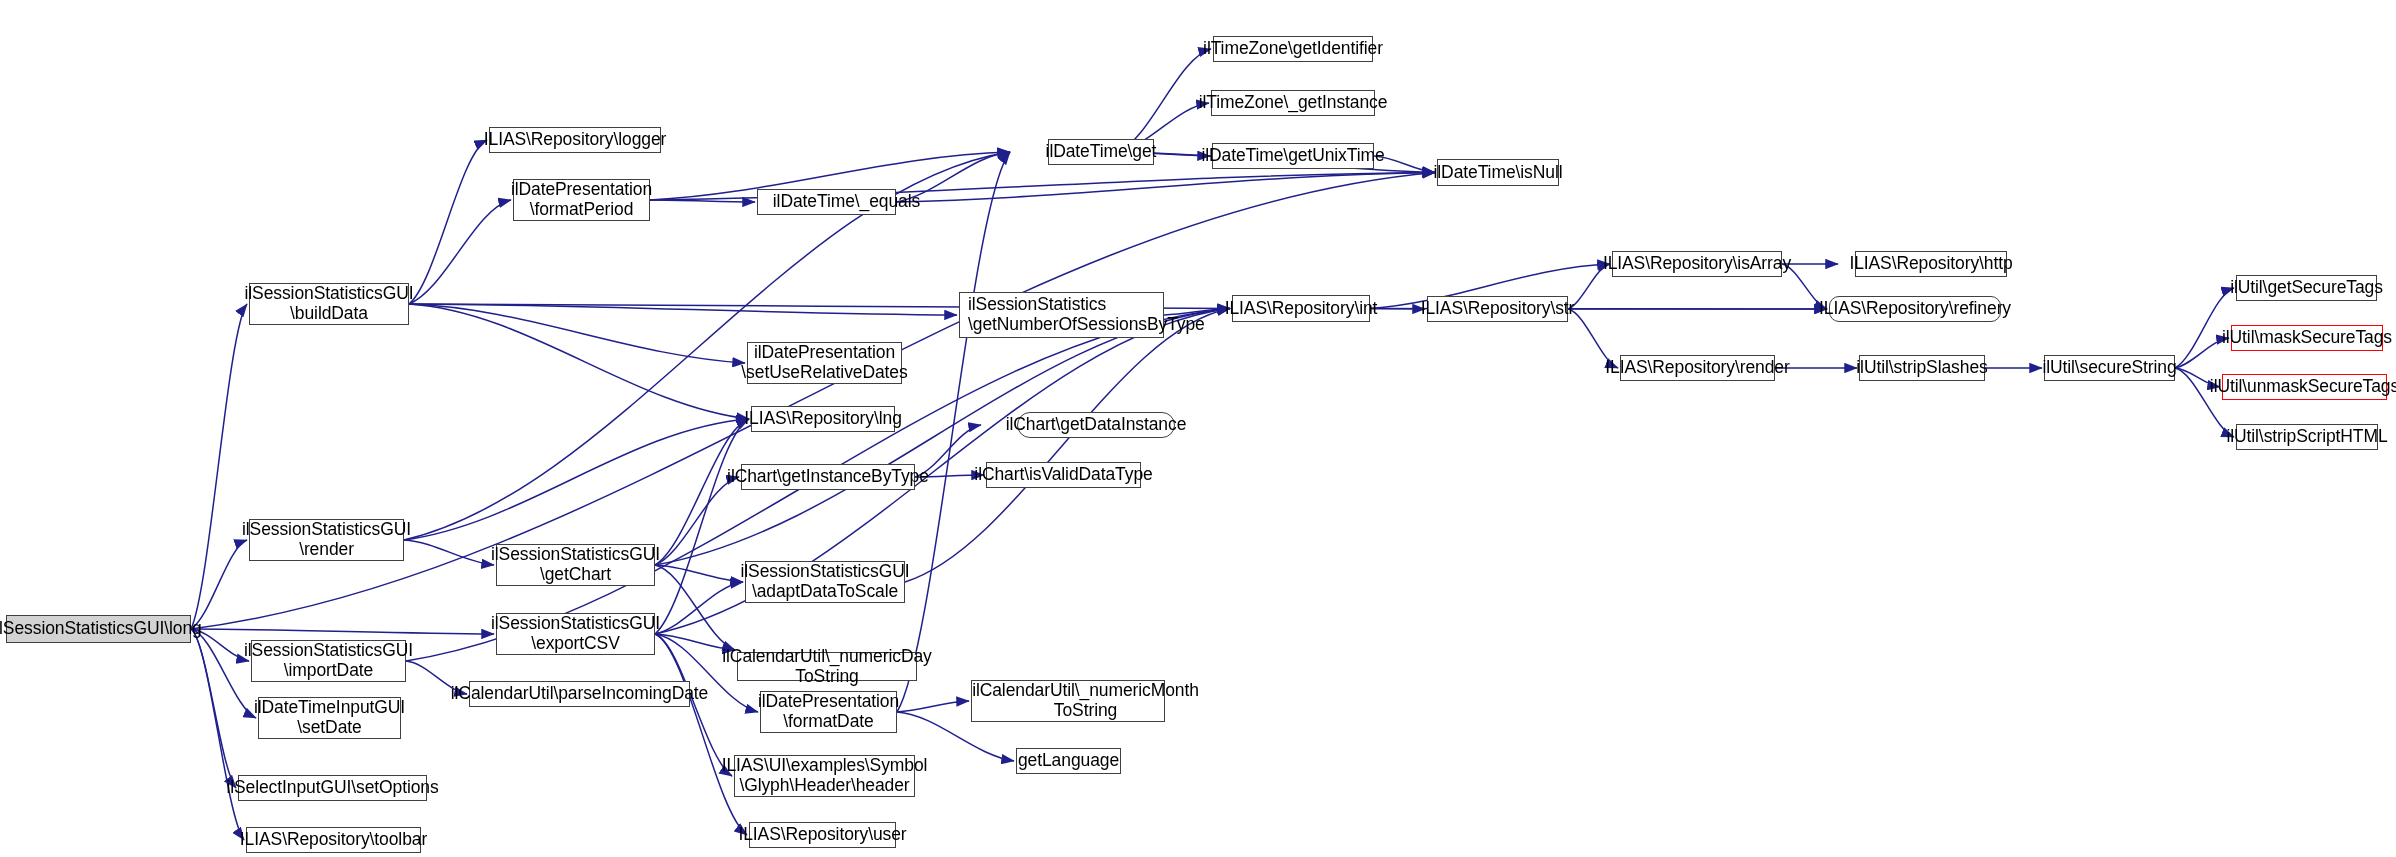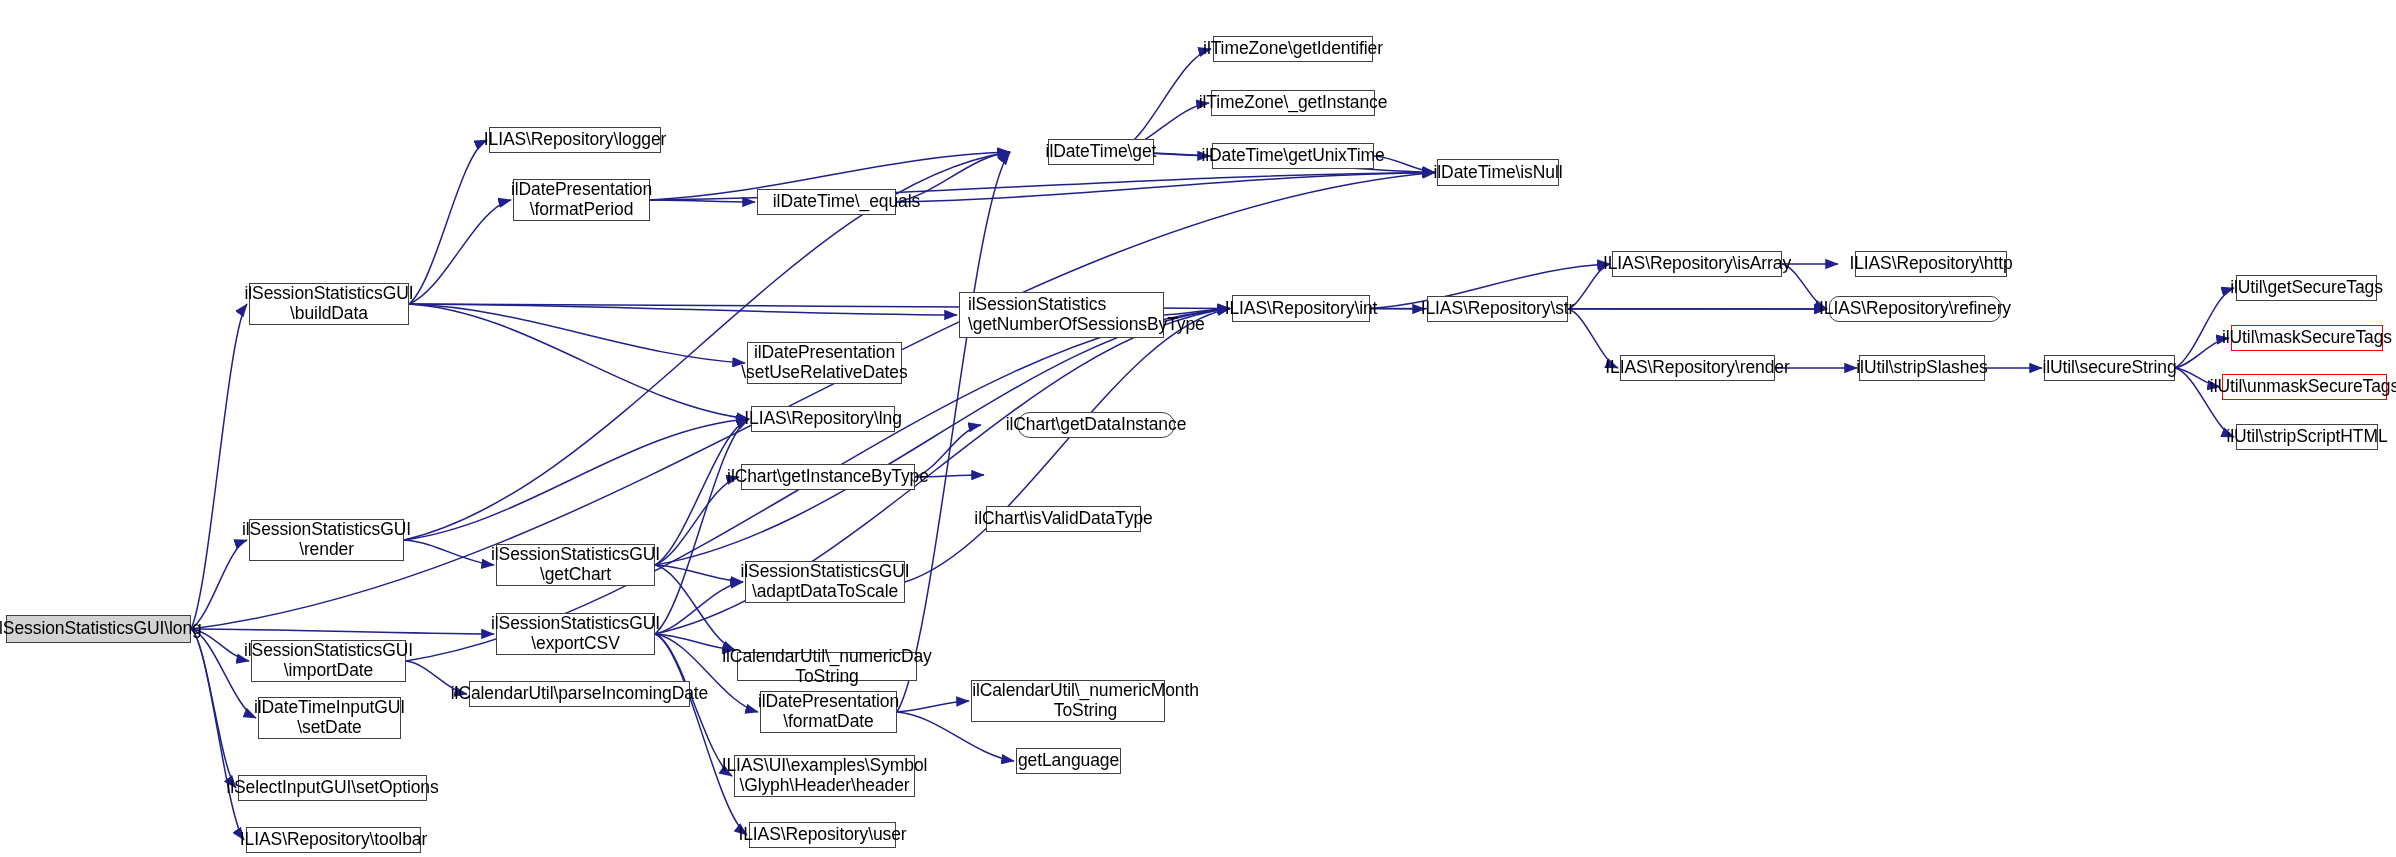--- a/index.html
+++ b/index.html
@@ -157,21 +157,21 @@
       <div class="node" style="left: 737px; top: 652px; width: 180px; height: 29px;">ilCalendarUtil\_numericDay
 ToString</div>
       <div class="node" style="left: 760px; top: 691px; width: 137px; height: 42px;">ilDatePresentation
 \formatDate</div>
       <div class="node" style="left: 734px; top: 755px; width: 181px; height: 42px;">ILIAS\UI\examples\Symbol
 \Glyph\Header\header</div>
       <div class="node" style="left: 749px; top: 822px; width: 147px; height: 26px;">ILIAS\Repository\user</div>
       <div class="node leftalign" style="left: 959px; top: 292px; width: 205px; height: 46px;">ilSessionStatistics
 \getNumberOfSessionsByType</div>
       <div class="node" style="left: 1017px; top: 412px; width: 158px; height: 26px; border-radius: 13px;">ilChart\getDataInstance</div>
-      <div class="node" style="left: 986px; top: 462px; width: 155px; height: 26px; margin-top: 44px;">ilChart\isValidDataType</div>
+      <div class="node" style="left: 986px; top: 462px; width: 155px; height: 26px;">ilChart\isValidDataType</div>
       <div class="node" style="left: 971px; top: 680px; width: 194px; height: 42px; padding-left: 35px;">ilCalendarUtil\_numericMonth
 ToString</div>
       <div class="node" style="left: 1016px; top: 748px; width: 105px; height: 26px;">getLanguage</div>
       <div class="node" style="left: 1012px; top: 139px; width: 106px; height: 26px; margin-left: 36px;">ilDateTime\get</div>
       <div class="node" style="left: 1213px; top: 36px; width: 160px; height: 26px;">ilTimeZone\getIdentifier</div>
       <div class="node" style="left: 1211px; top: 90px; width: 164px; height: 26px; text-align: center;">ilTimeZone\_getInstance</div>
       <div class="node" style="left: 1212px; top: 143px; width: 162px; height: 26px;">ilDateTime\getUnixTime</div>
       <div class="node" style="left: 1437px; top: 159px; width: 122px; height: 27px;">ilDateTime\isNull</div>
       <div class="node" style="left: 1232px; top: 295px; width: 138px; height: 27px;">ILIAS\Repository\int</div>
       <div class="node" style="left: 1427px; top: 296px; width: 141px; height: 26px;">ILIAS\Repository\str</div>

